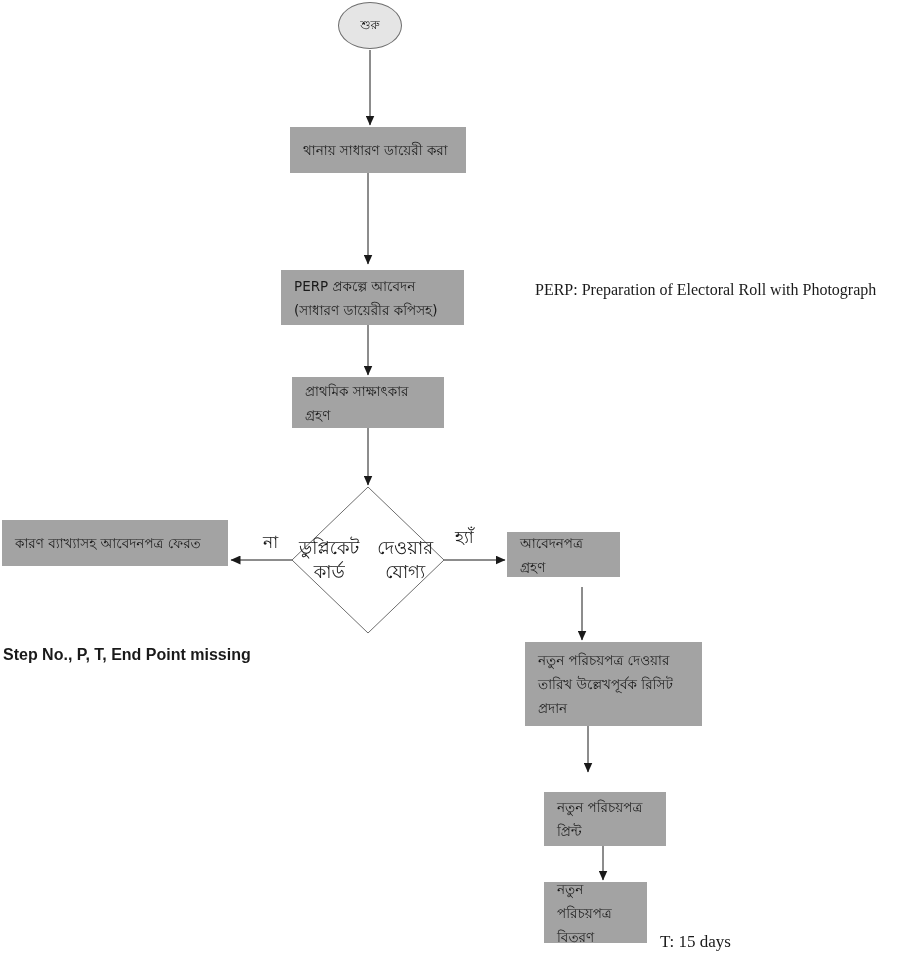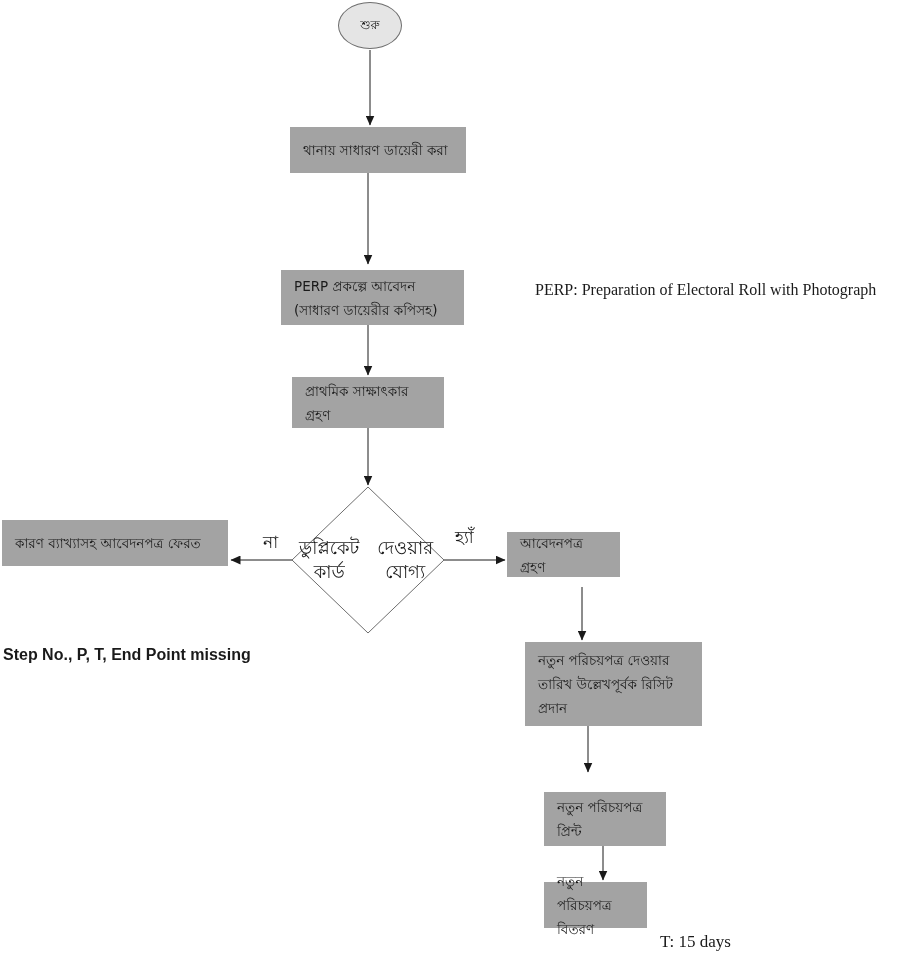--- a/index.html
+++ b/index.html
@@ -108,19 +108,19 @@
 <div class="node edge-label" style="left:455px; top:527px;">হ্যাঁ</div>
 
 <div class="node box" style="left:2px; top:520px; width:226px; height:46px; ">কারণ ব্যাখ্যাসহ আবেদনপত্র ফেরত</div>
 
 <div class="node box" style="left:507px; top:532px; width:113px; height:45px;">আবেদনপত্র গ্রহণ</div>
 
 <div class="node box" style="left:525px; top:642px; width:177px; height:84px;">নতুন পরিচয়পত্র দেওয়ার তারিখ উল্লেখপূর্বক রিসিট প্রদান</div>
 
 <div class="node box" style="left:544px; top:792px; width:122px; height:54px;">নতুন পরিচয়পত্র প্রিন্ট</div>
 
-<div class="node box" style="left:544px; top:882px; width:103px; height:46px;">নতুন পরিচয়পত্র বিতরণ</div>
+<div class="node box" style="left:544px; top:882px; width:103px; height:61px;">নতুন পরিচয়পত্র বিতরণ</div>
 
 <div class="node serif-note" style="left:535px; top:281px;">PERP: Preparation of Electoral Roll with Photograph</div>
 
 <div class="node bold-note" style="left:3px; top:646px;">Step No., P, T, End Point missing</div>
 
 <div class="node serif-note" style="left:660px; top:932px; font-size:17px;">T: 15 days</div>
 
 </body></html>

